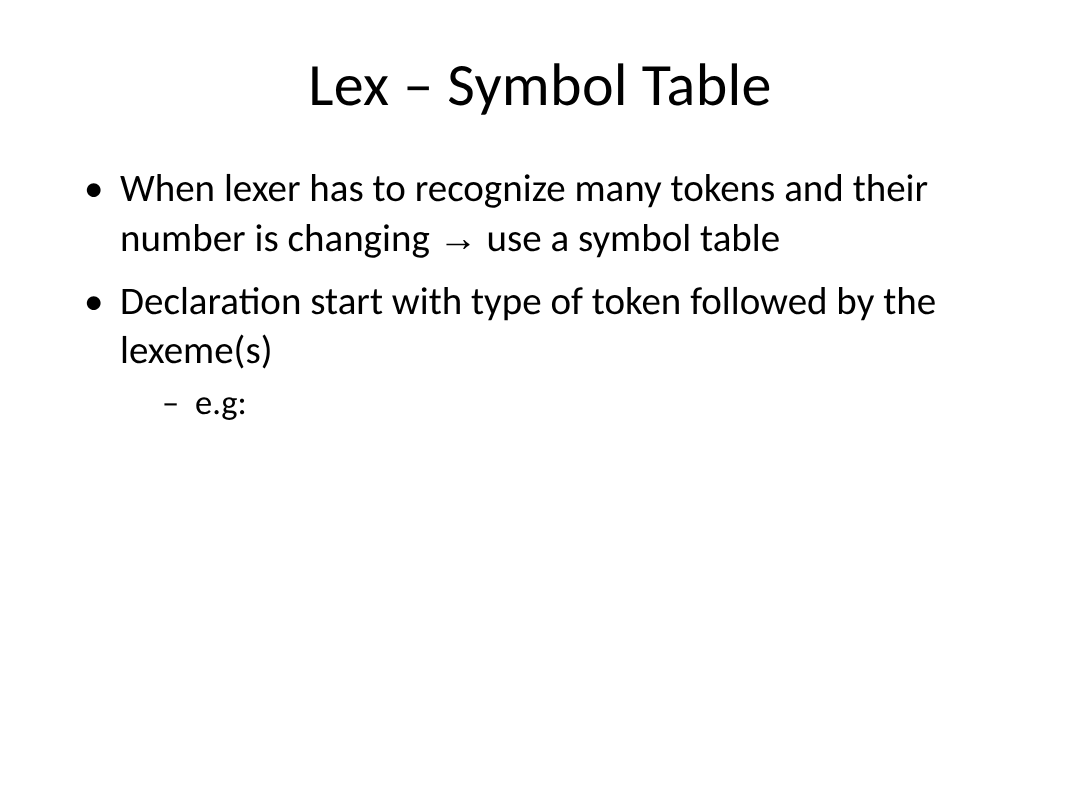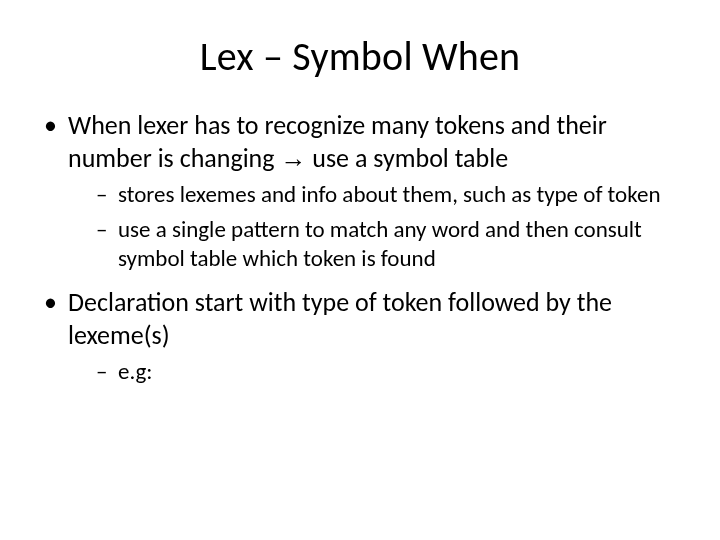--- a/index.html
+++ b/index.html
@@ -21,21 +21,21 @@
   .title {
     text-align: center;
     font-size: 40px;
     font-weight: 400;
     margin: 12px 0 28px 0;
     letter-spacing: 0.2px;
   }
   ul.top {
     list-style: none;
     padding: 0;
-    margin: 0;
+    margin: 12px;
     font-size: 26px;
     line-height: 1.25;
   }
   ul.top > li {
     position: relative;
     padding-left: 28px;
     margin-bottom: 10px;
   }
   ul.top > li::before {
     content: "•";
@@ -76,34 +76,26 @@
     line-height: 1.25;
     white-space: pre;
     letter-spacing: 0.5px;
   }
 </style>
 </head>
 <body>
 
 <div class="slide">
 
-  <div class="title">Lex – Symbol When</div>
+  <div class="title">Lex – Symbol Table</div>
 
   <ul class="top">
 
     <li>
       <span>When lexer has to recognize many tokens and their number is changing </span><span class="arrow">→</span><span> use a symbol table</span>
-      <ul class="sub">
-        <li>
-          <span>stores lexemes and info about them, such as type of token</span>
-        </li>
-        <li>
-          <span>use a single pattern to match any word and then consult symbol table which token is found</span>
-        </li>
-      </ul>
     </li>
 
     <li>
       <span>Declaration start with type of token followed by the lexeme(s)</span>
       <ul class="sub">
         <li>
           <span class="eg-wrap">
             <span>e.g:</span>
           </span>
         </li>

